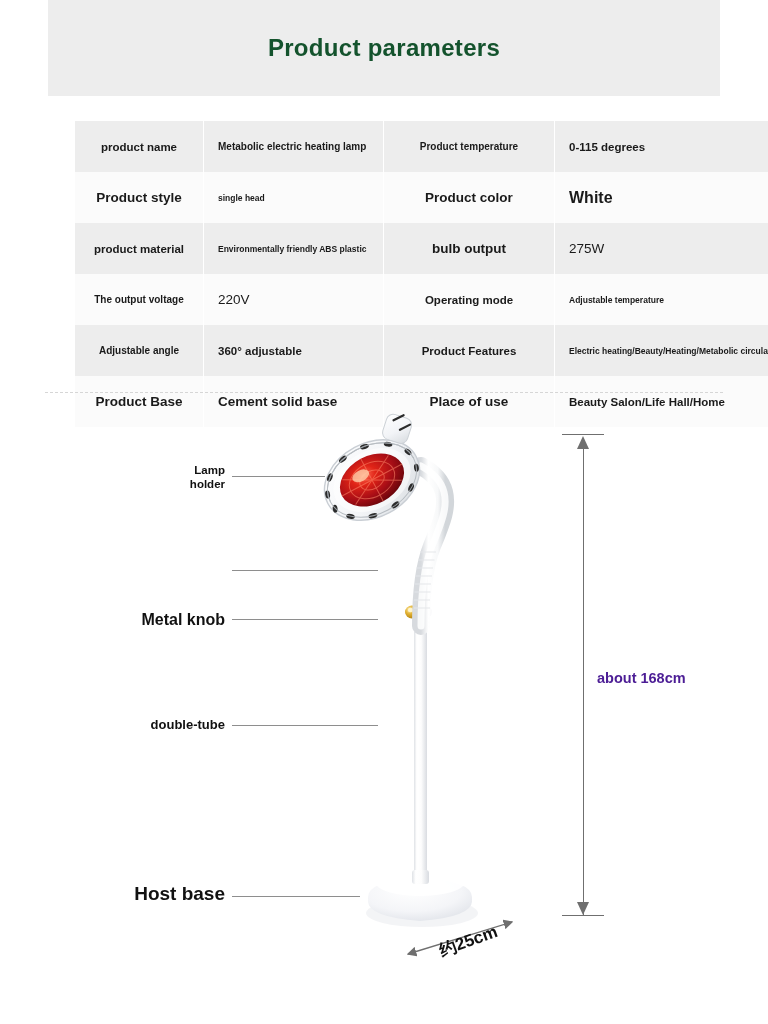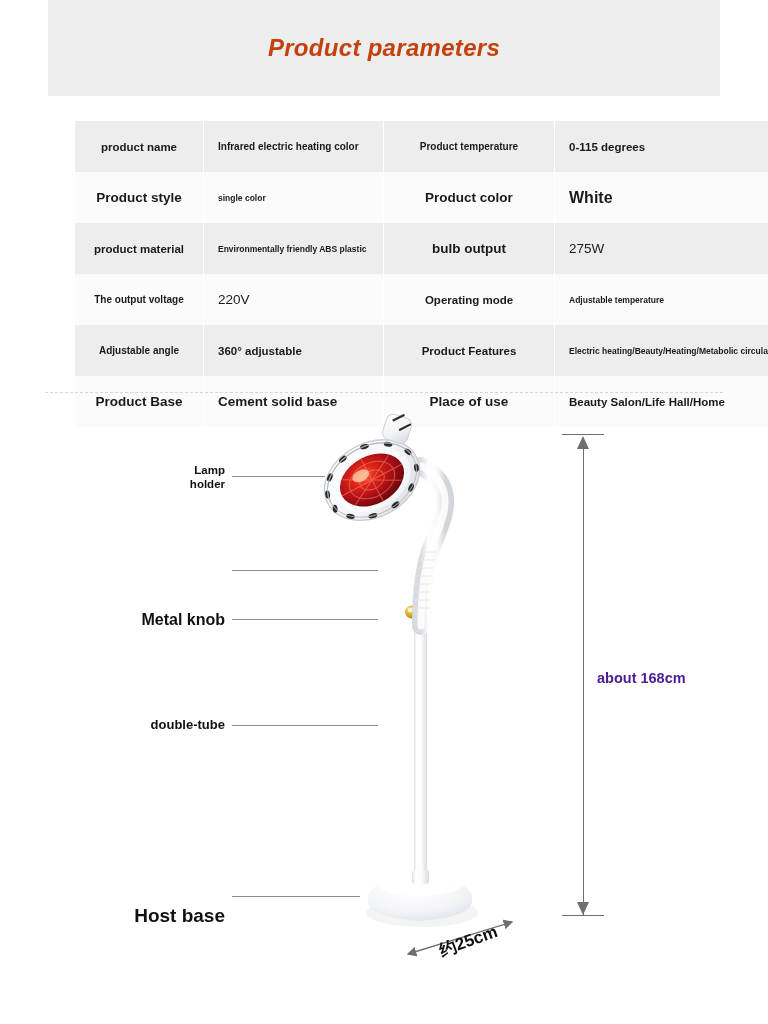--- a/index.html
+++ b/index.html
@@ -26,23 +26,22 @@
     height: 96px;
     background: #ededed;
     display: flex;
     align-items: center;
     justify-content: center;
   }
   .header-title {
     font-size: 24px;
     font-weight: 700;
     letter-spacing: .3px;
-    color: #c2410c;
+    color: #14532d;
     font-family: "Liberation Sans", sans-serif;
-    font-style: italic;
   }
 
   
   .spec-table {
     position: absolute;
     left: 75px;
     top: 121px;
     width: 618px;
     border-collapse: collapse;
     table-layout: fixed;
@@ -168,27 +167,27 @@
 <body>
 
 <div class="header-band">
   <div class="header-title">Product parameters</div>
 </div>
 
 <table class="spec-table">
   <tbody>
     <tr class="row-shaded">
       <td class="col-k1 t-md">product name</td>
-      <td class="col-v1 t-sm">Infrared electric heating color</td>
+      <td class="col-v1 t-sm">Metabolic electric heating lamp</td>
       <td class="col-k2 t-sm">Product temperature</td>
       <td class="col-v2 t-md">0-115 degrees</td>
     </tr>
     <tr class="row-plain">
       <td class="col-k1 t-lg">Product style</td>
-      <td class="col-v1 t-xs">single color</td>
+      <td class="col-v1 t-xs">single head</td>
       <td class="col-k2 t-lg">Product color</td>
       <td class="col-v2 t-xl">White</td>
     </tr>
     <tr class="row-shaded">
       <td class="col-k1 t-md">product material</td>
       <td class="col-v1 t-xs">Environmentally friendly ABS plastic</td>
       <td class="col-k2 t-lg">bulb output</td>
       <td class="col-v2 t-lg t-thin">275W</td>
     </tr>
     <tr class="row-plain">
@@ -336,21 +335,21 @@
   <div class="leader" style="left:232px; top:76px; width:93px;"></div>
 
   <div class="leader" style="left:232px; top:170px; width:146px;"></div>
 
   <div class="callout-label" style="left:95px; top:210px; width:130px; font-size:16px;text-align:right;">Metal knob</div>
   <div class="leader" style="left:232px; top:219px; width:146px;"></div>
 
   <div class="callout-label" style="left:110px; top:317px; width:115px; font-size:13px;">double-tube</div>
   <div class="leader" style="left:232px; top:325px; width:146px;"></div>
 
-  <div class="callout-label" style="left:90px; top:504px; width:135px; font-size:19px;">Host base</div>
+  <div class="callout-label" style="left:90px; top:482px; width:135px; font-size:19px;">Host base</div>
   <div class="leader" style="left:232px; top:496px; width:128px;"></div>
 
   <div class="dim-cap" style="top:34px;"></div>
   <div class="dim-arrow dim-arrow-up" style="top:36px;"></div>
   <div class="dim-v-line"></div>
   <div class="dim-arrow dim-arrow-down" style="top:502px;"></div>
   <div class="dim-cap" style="top:515px;"></div>
   <div class="dim-v-text">about 168cm</div>
 
   <svg class="dim-d" viewBox="0 0 120 46">

